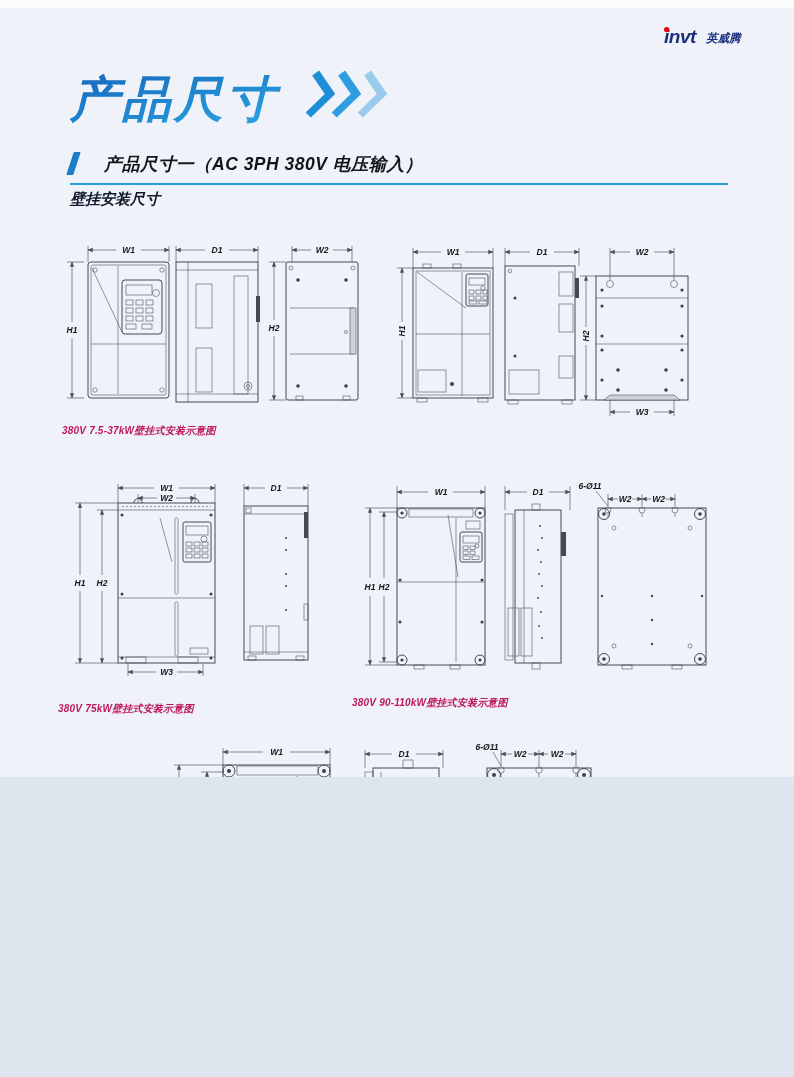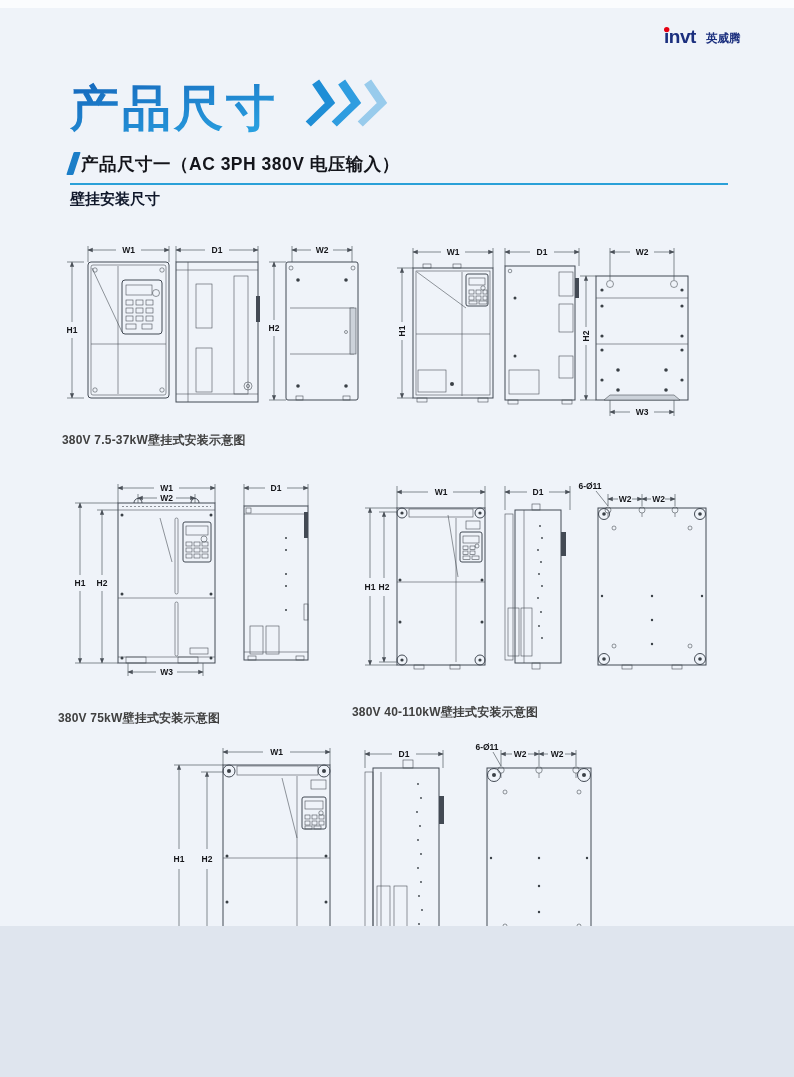--- a/index.html
+++ b/index.html
@@ -1,34 +1,34 @@
 <!DOCTYPE html>
 <html><head>
 <meta charset="utf-8">
 <style>
   html,body{margin:0;padding:0;background:#dfe5ee;}
   .page{
-    position:relative;width:794px;height:926px;margin:0 auto;
+    position:relative;width:794px;height:777px;margin:0 auto;
     background:#eff3f9;overflow:hidden;
-    font-family:"Liberation Sans",sans-serif;color:#15161a;
+    font-family:"Liberation Sans",sans-serif;color:#15161a;font-style:italic;
   }
   .topstrip{position:absolute;left:0;top:0;width:794px;height:8px;background:#fbfcfe;}
   
   .logo{position:absolute;left:664px;top:24px;}
   
-  .title-wrap{position:absolute;left:70px;top:72px;}
+  .title-wrap{position:absolute;left:70px;top:63px;}
   
-  .section-head{position:absolute;left:70px;top:152px;display:flex;align-items:flex-start;gap:4px;}
+  .section-head{position:absolute;left:70px;top:152px;display:flex;align-items:flex-start;gap:27px;}
   .slash{width:7px;height:23px;background:#1b7ec8;transform:skewX(-18deg);border-radius:1px;}
   .section-title{font-size:17.5px;font-weight:bold;color:#14151b;letter-spacing:.5px;}
   .rule{position:absolute;left:70px;top:183px;width:658px;height:1.5px;background:#2aa0d8;}
   .subtitle{position:absolute;left:70px;top:190px;font-size:15px;font-weight:bold;color:#0f172a;}
   
   .diagram{position:absolute;}
-  .cap{font-size:12px;font-weight:bold;color:#404040;margin-top:10px;letter-spacing:.2px;}
+  .cap{font-size:10px;font-weight:bold;color:#be185d;margin-top:2px;letter-spacing:.2px;}
   .pageno{position:absolute;right:72px;top:1012px;font-size:12.5px;color:#14532d;text-align:center;}
   
   svg .ln{stroke:#434a54;fill:none;stroke-width:1;}
   svg .th{stroke:#4a5058;fill:none;stroke-width:.6;}
   svg .dm{stroke:#555b63;fill:none;stroke-width:.7;}
   svg .dt{font-family:"Liberation Sans",sans-serif;font-size:8.5px;font-weight:bold;fill:#15161a;}
   svg .dot{fill:#3a4046;stroke:none;}
   svg .dk{fill:#434a54;stroke:none;}
   svg .gy{fill:#ccd2da;stroke:#4a5058;stroke-width:.6;}
 </style>
@@ -464,21 +464,21 @@
           <circle class="th" cx="338" cy="168" r="2"></circle>
         <circle class="dot" cx="300" cy="118" r="1.2"></circle>
           <circle class="dot" cx="300" cy="142" r="1.2"></circle>
         <circle class="dot" cx="300" cy="166" r="1.2"></circle>
         <circle class="dot" cx="250" cy="118" r="1.2"></circle>
           <circle class="dot" cx="350" cy="118" r="1.2"></circle>
         <rect class="th" x="270" y="187" width="10" height="4"></rect>
           <rect class="th" x="320" y="187" width="10" height="4"></rect>
       </g>
     </svg>
-    <div class="cap">380V 40-110kW壁挂式安装示意图</div>
+    <div class="cap">380V 90-110kW壁挂式安装示意图</div>
   </div>
 
   <div class="diagram" style="left:135px;top:740px;width:525px;">
     <svg width="525" height="218" viewBox="0 0 525 218">
       <g>
         <line class="dm" x1="88" y1="25" x2="88" y2="8"></line>
           <line class="dm" x1="195" y1="25" x2="195" y2="8"></line>
         <line class="dm" x1="88" y1="12" x2="128" y2="12" marker-start="url(#arr)"></line>
         <line class="dm" x1="155" y1="12" x2="195" y2="12" marker-end="url(#arr)"></line>
         <text class="dt" x="141.5" y="15" text-anchor="middle">W1</text>

